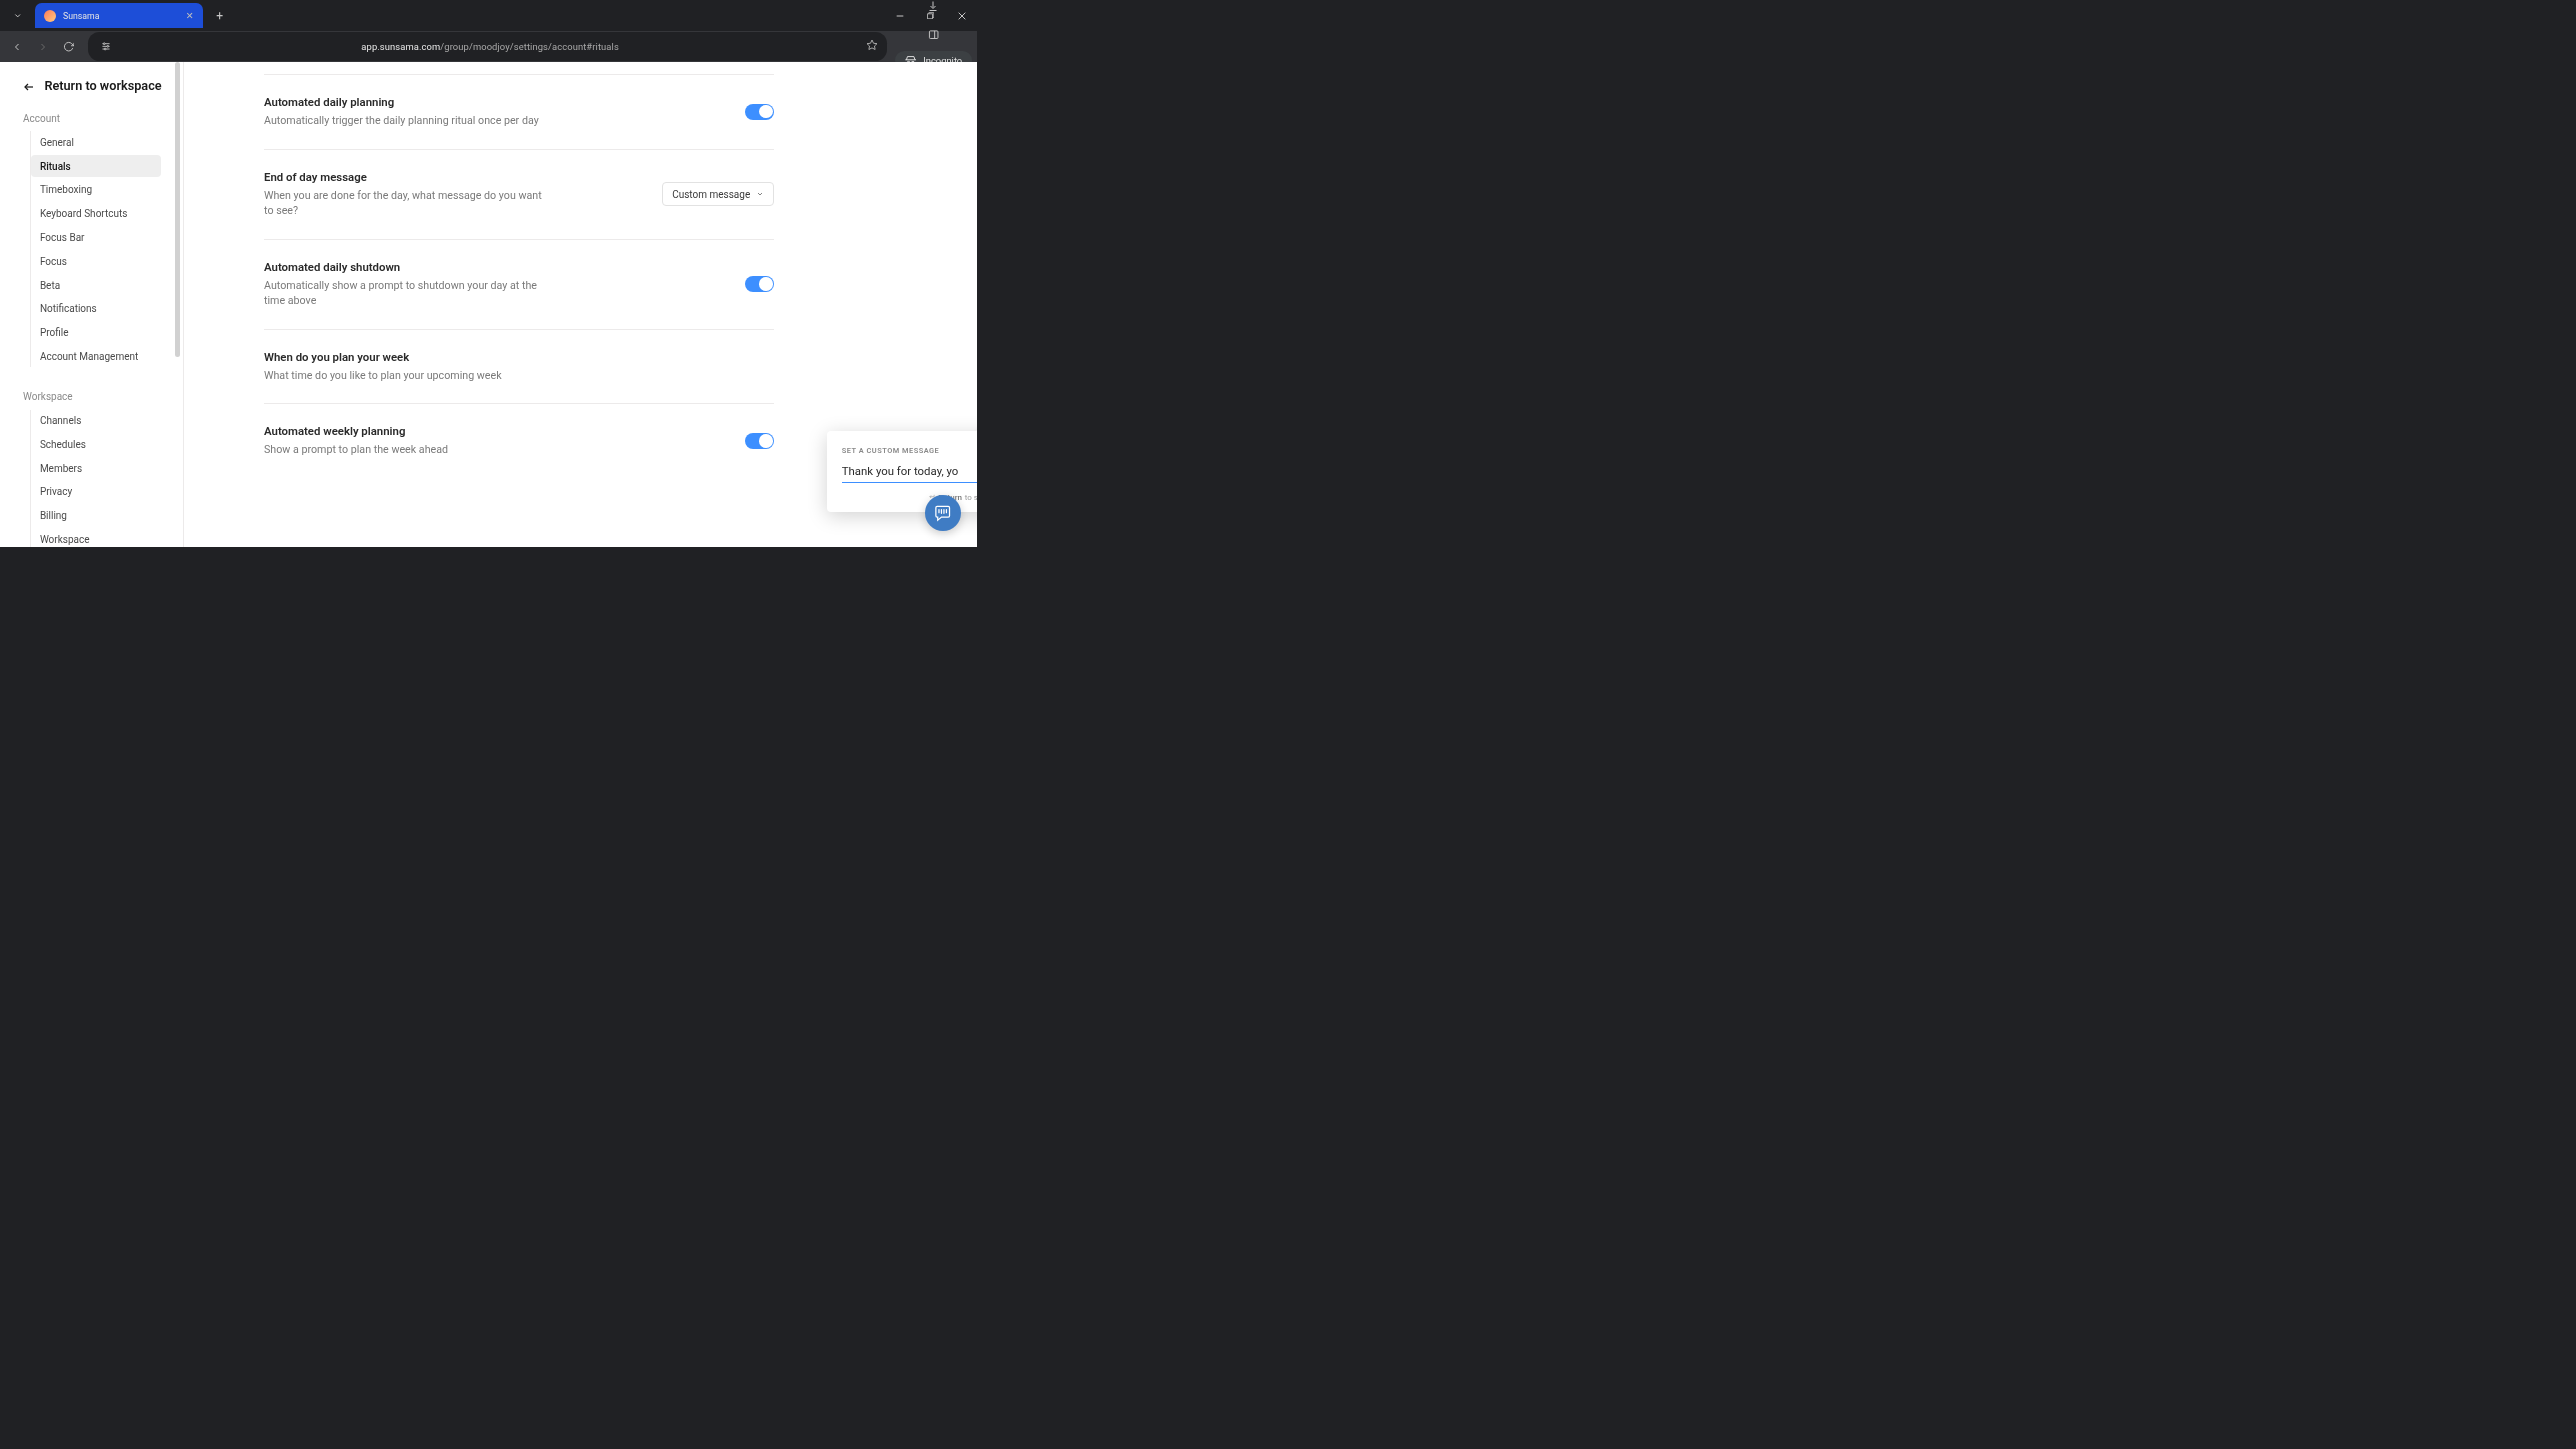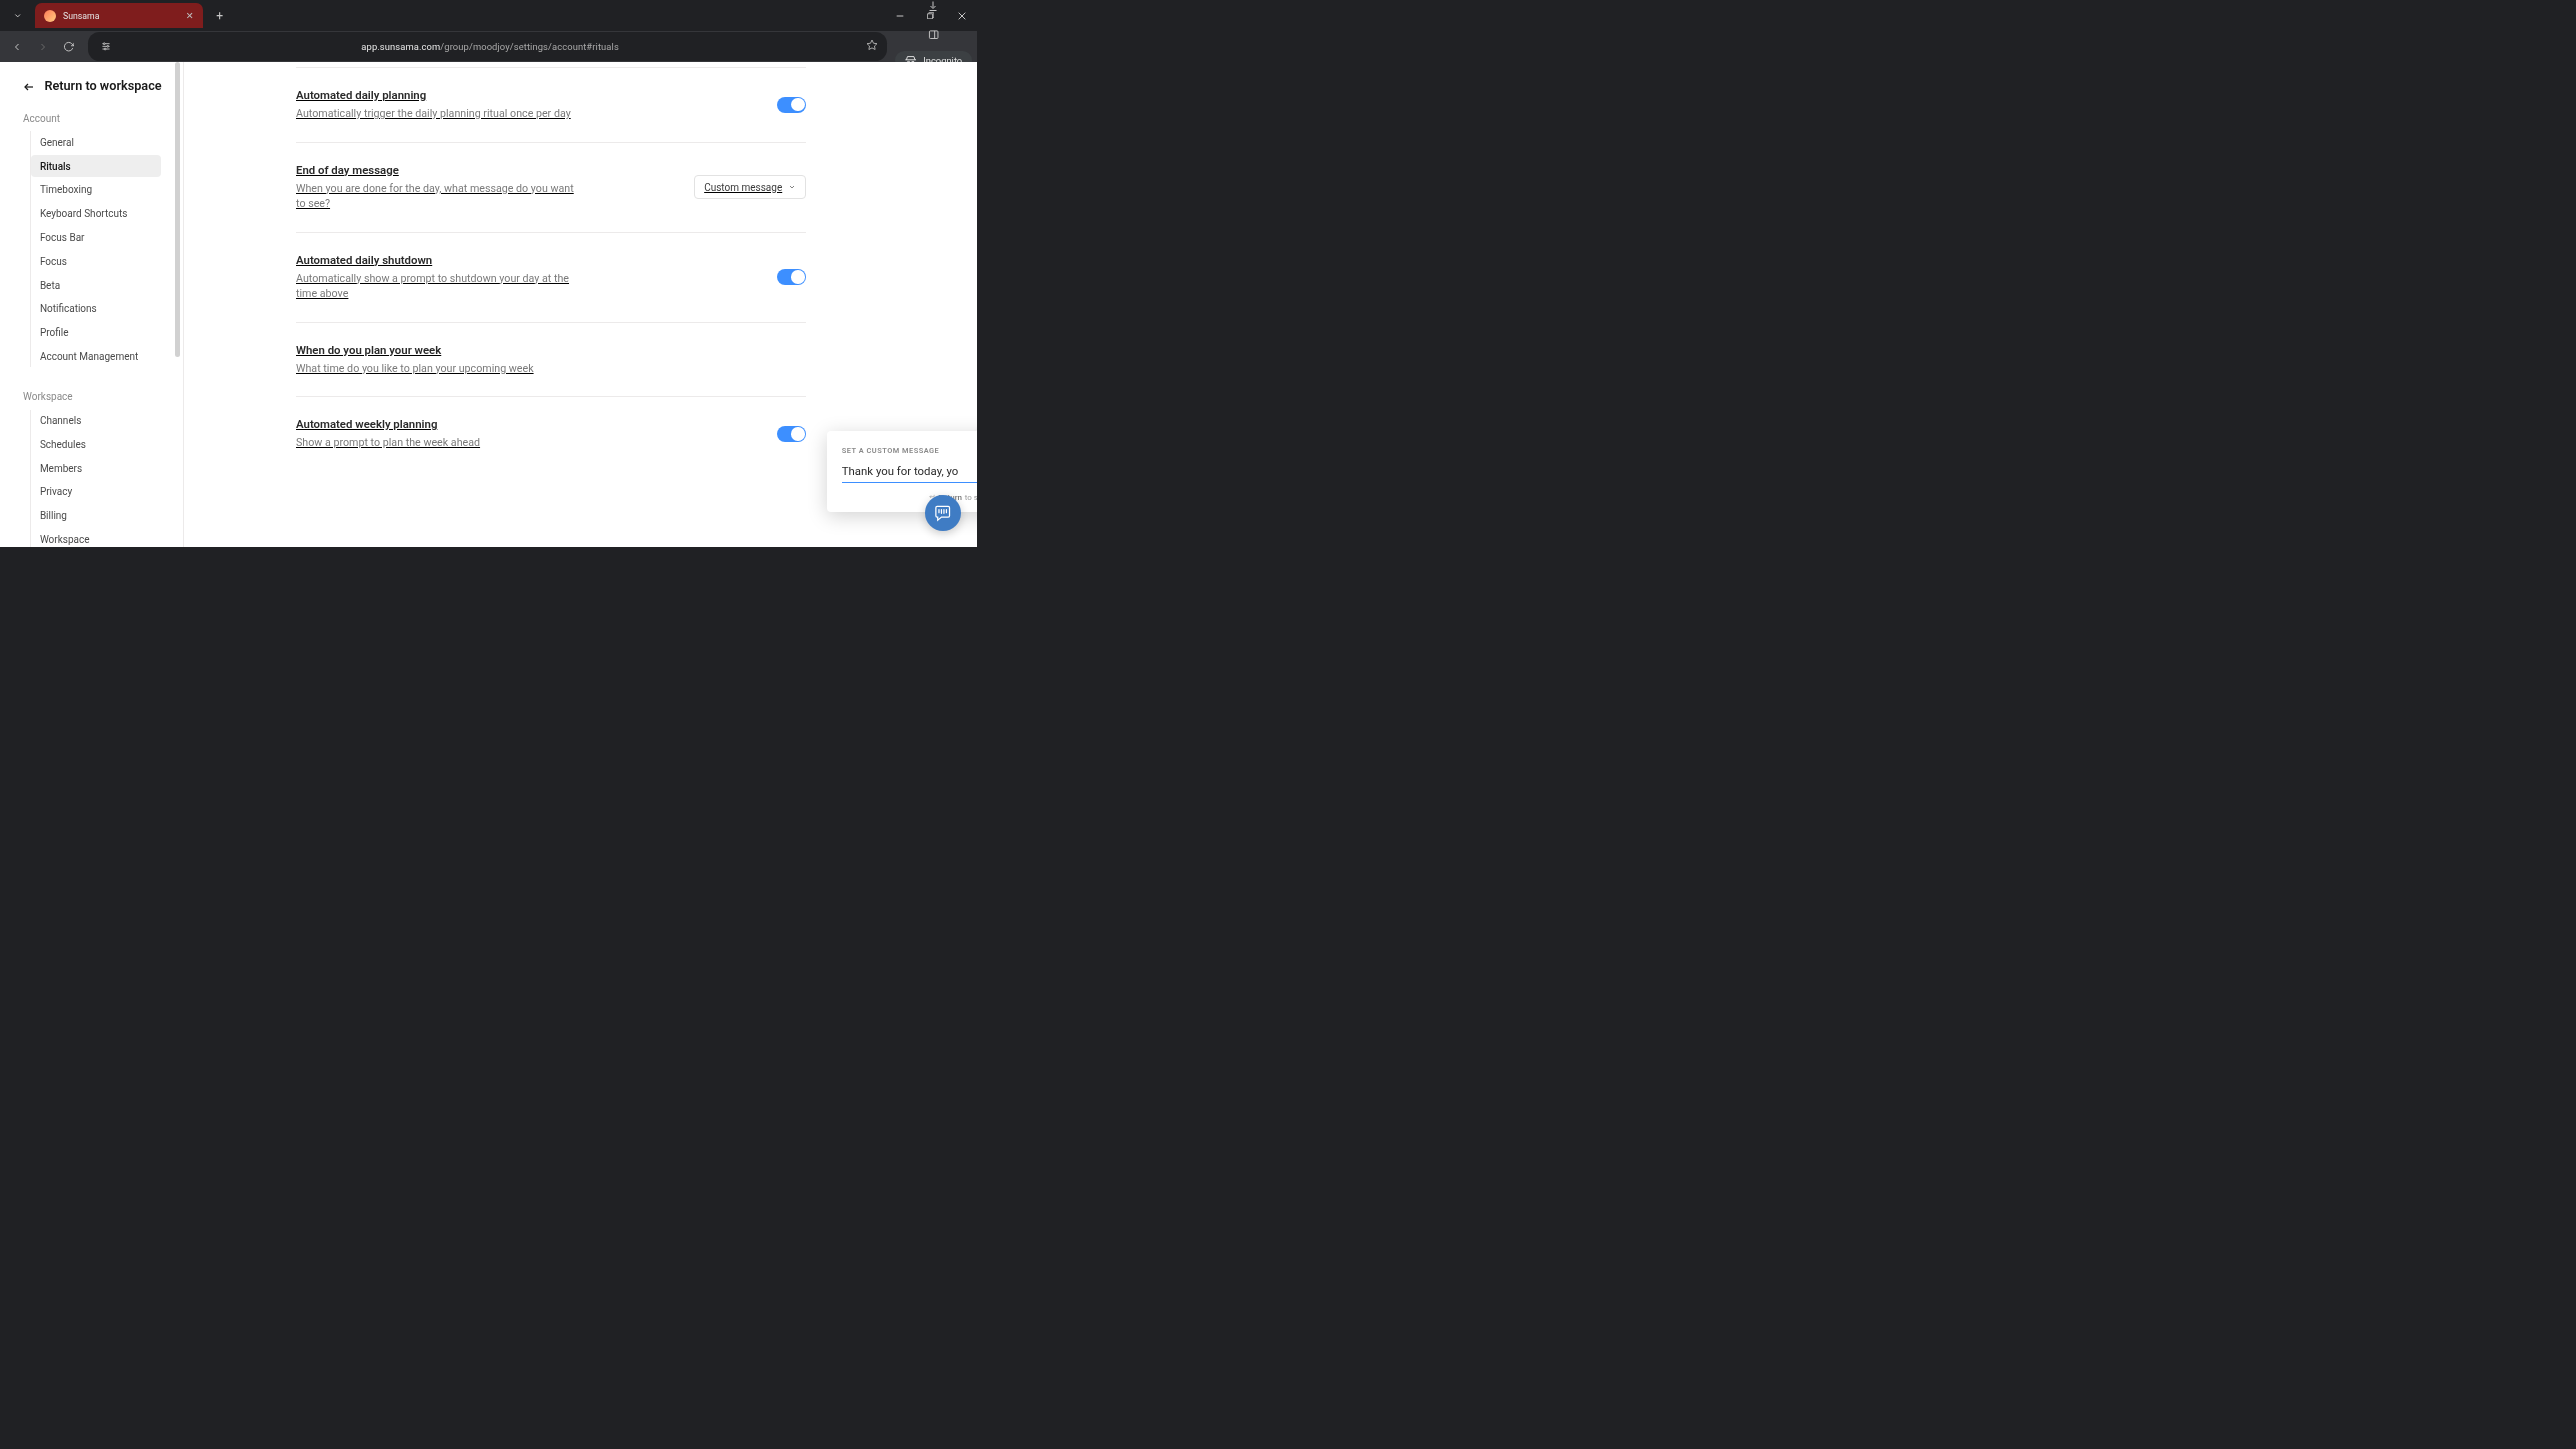--- a/index.html
+++ b/index.html
@@ -1,21 +1,21 @@
 <!DOCTYPE html>
 <html style="font-size:10.7px"><head>
 <meta charset="utf-8">
 <style>
   * { margin: 0; padding: 0; box-sizing: border-box; font-family: -apple-system, BlinkMacSystemFont, "Segoe UI", Roboto, sans-serif; }
   body { width: 977px; height: 547px; background: #202124; overflow: hidden; }
 
   
   .titlebar { height: 31px; background: #202124; display: flex; align-items: center; }
   .tab-dropdown { width: 27px; height: 25.5px; margin-left: 4px; display:flex; align-items:center; justify-content:center; color:#c7c7c7; }
-  .tab { display:flex; align-items:center; gap:6.7px; background:#7f1d1d; height:25.5px; border-radius:6.7px 6.7px 0 0; padding:0 9.4px; margin-left:4px; min-width:168px; }
+  .tab { display:flex; align-items:center; gap:6.7px; background:#1d4ed8; height:25.5px; border-radius:6.7px 6.7px 0 0; padding:0 9.4px; margin-left:4px; min-width:168px; }
   .tab-favicon { width:12px; height:12px; border-radius:50%; background: linear-gradient(135deg,#ff7a59,#ffcc80); position:relative; }
   .tab-title { color:#e4e4e4; font-size:8.7px; flex:1; }
   .tab-close { color:#bdbdbd; font-size:9.4px; cursor:pointer; }
   .new-tab { width:20px; height:20px; display:flex; align-items:center; justify-content:center; color:#c7c7c7; margin-left:6.7px; font-size:12px; }
   .win-controls { margin-left:auto; display:flex; }
   .win-btn { width:31px; height:31px; display:flex; align-items:center; justify-content:center; color:#c7c7c7; }
 
   .toolbar { height:31px; background:#35363a; display:flex; align-items:center; padding:0 5.4px; gap:2.7px; }
   .nav-btn { width:23px; height:23px; display:flex; align-items:center; justify-content:center; color:#c7c7c7; border-radius:50%; }
   .nav-btn.disabled { color:#6b6b6b; }
@@ -35,21 +35,21 @@
   .return { display:flex; align-items:flex-end; gap:9.4px; padding:0 20px 13.4px 23px; font-size:12.7px; font-weight:600; color:#1a1a1a; cursor:pointer; }
   .return svg { width:12px; height:12px; }
   .section-label { color:#8a8a8a; font-size:10px; padding:6.7px 0 5.4px 23px; }
   .nav-list { margin-left:29.5px; border-left:1.3px solid #eceaea; padding-right:19px; }
   .nav-item { padding:5.4px 9.4px; margin:2px 2.7px 2px 0; border-radius:4px; color:#4a4a4a; font-size:10px; cursor:pointer; }
   .nav-item.active { background:#eeeeee; color:#1a1a1a; font-weight:500; }
   .scroll-track { position:absolute; right:2.7px; top:0; bottom:0; width:5.4px; background:transparent; }
   .scroll-thumb { position:absolute; right:0; top:0; width:5.4px; height:295px; background:#d1d1d1; border-radius:2.7px; }
 
   .content { flex:1; overflow:hidden; position:relative; }
-  .content-inner { max-width:510px; margin-left:112px; padding-top:1px;text-decoration:underline; }
+  .content-inner { max-width:510px; margin-left:80px; padding-top:8px; }
   .row { padding:20px 0; border-bottom:0.7px solid #eceaea; display:flex; align-items:center; gap:16px; }
   .row:first-child { border-top:0.7px solid #eceaea; margin-top:4px; }
   .row-text { flex:1; }
   .row-title { font-size:11.4px; font-weight:600; color:#2a2a2a; margin-bottom:4px; }
   .row-sub { font-size:10.7px; color:#7a7a7a; line-height:1.45; max-width:288px; }
   .toggle { width:29.5px; height:16px; border-radius:8px; background:#3d8fff; position:relative; cursor:pointer; flex-shrink:0; }
   .toggle .knob { position:absolute; right:1.3px; top:1.3px; width:13.4px; height:13.4px; border-radius:50%; background:#fff; }
   .time-pill { border:0.7px solid #e2e2e2; border-radius:4px; padding:4px 12px; font-size:10.7px; color:#2a2a2a; cursor:pointer; }
   .select-pill { border:0.7px solid #e2e2e2; border-radius:4px; padding:5.4px 9.4px; font-size:10px; color:#3a3a3a; cursor:pointer; display:flex; align-items:center; gap:5.4px; }
   .select-pill svg { width:8px; height:8px; }

